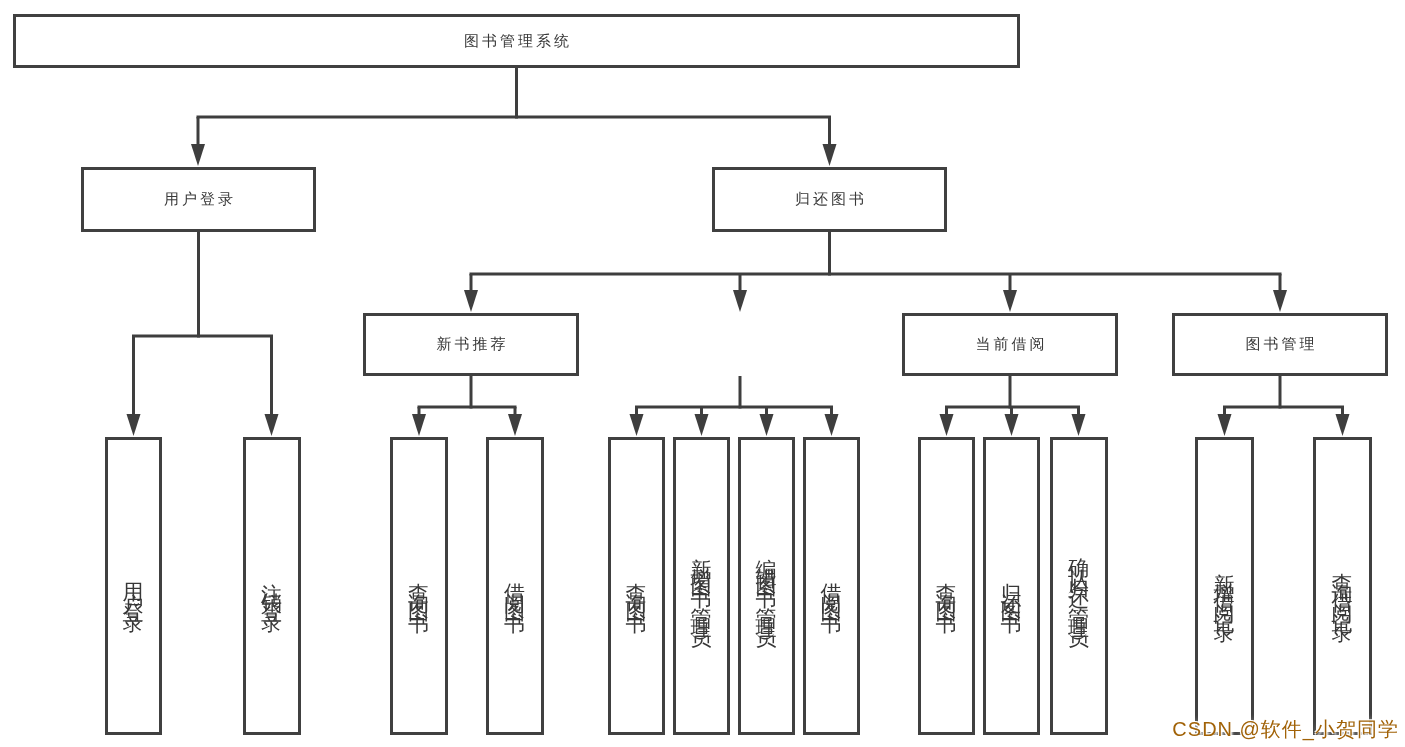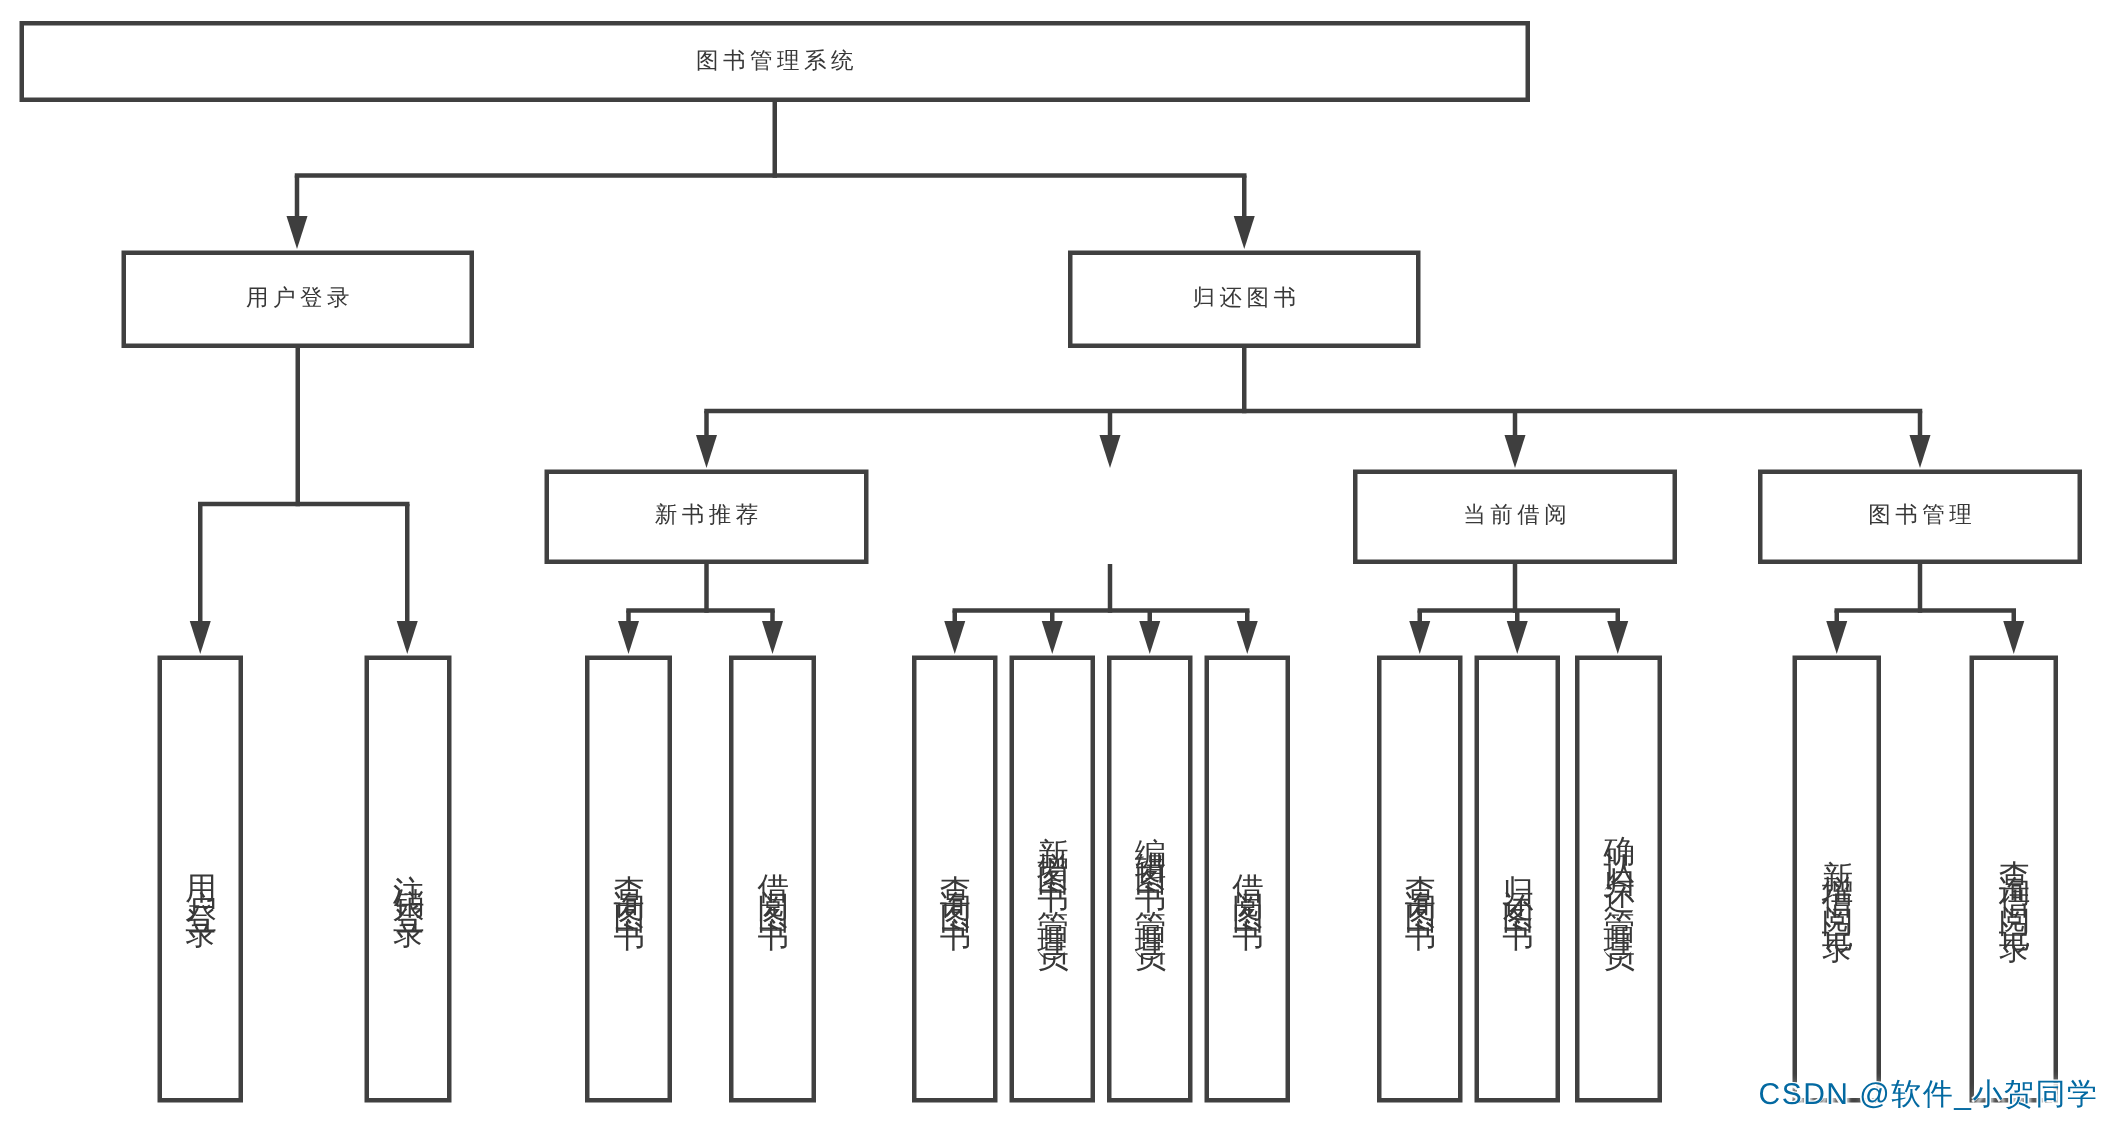--- a/index.html
+++ b/index.html
@@ -55,21 +55,21 @@
     font-size: 21px;
     letter-spacing: 10px;
     white-space: nowrap;
   }
   #watermark {
     position: absolute;
     right: 6px;
     bottom: 4px;
     z-index: 5;
     font-size: 20px;
-    color: #0369a1;
+    color: #a16207;
     letter-spacing: 1px;
     white-space: nowrap;
     text-shadow:
       -1px -1px 0 rgba(255,255,255,0.95),
        1px -1px 0 rgba(255,255,255,0.95),
       -1px  1px 0 rgba(255,255,255,0.95),
        2px  2px 2px rgba(255,255,255,0.9),
        0 0 6px rgba(255,255,255,0.9);
   }
 </style>

